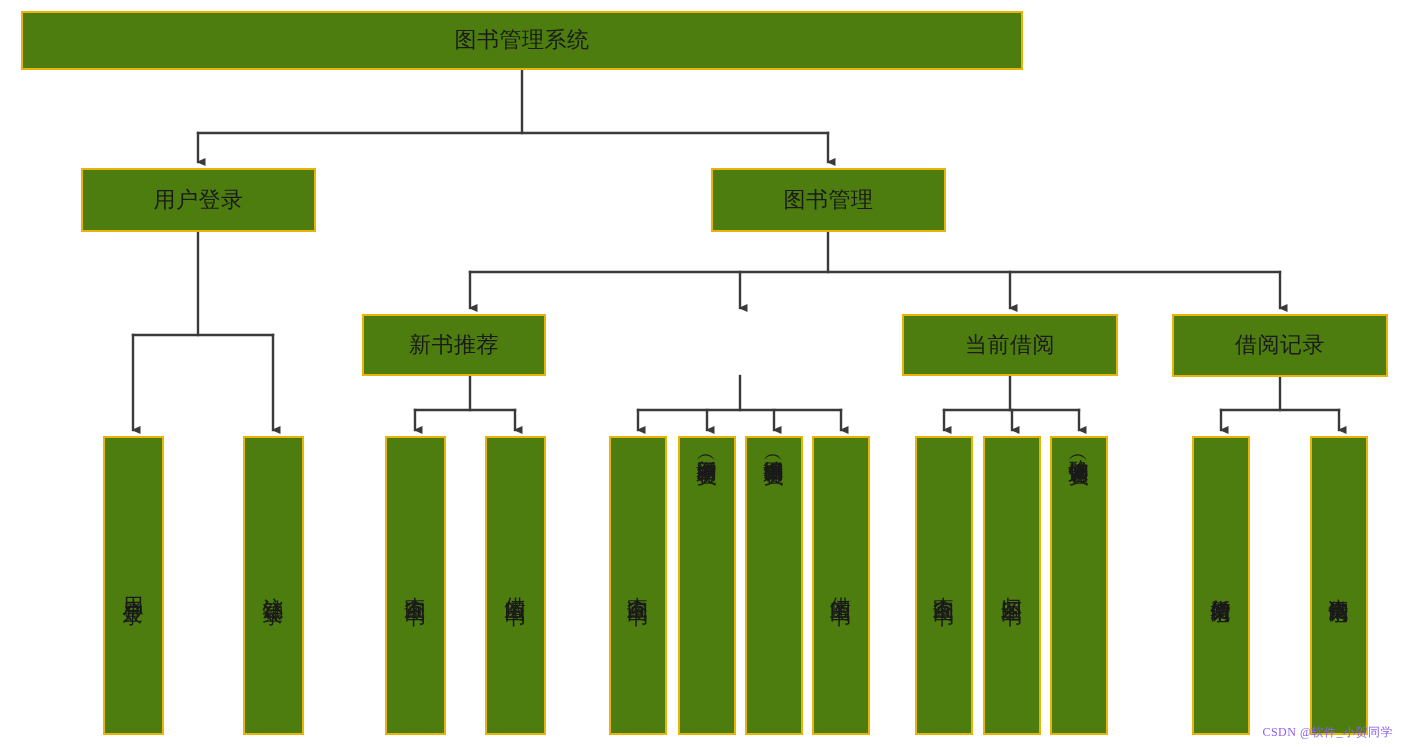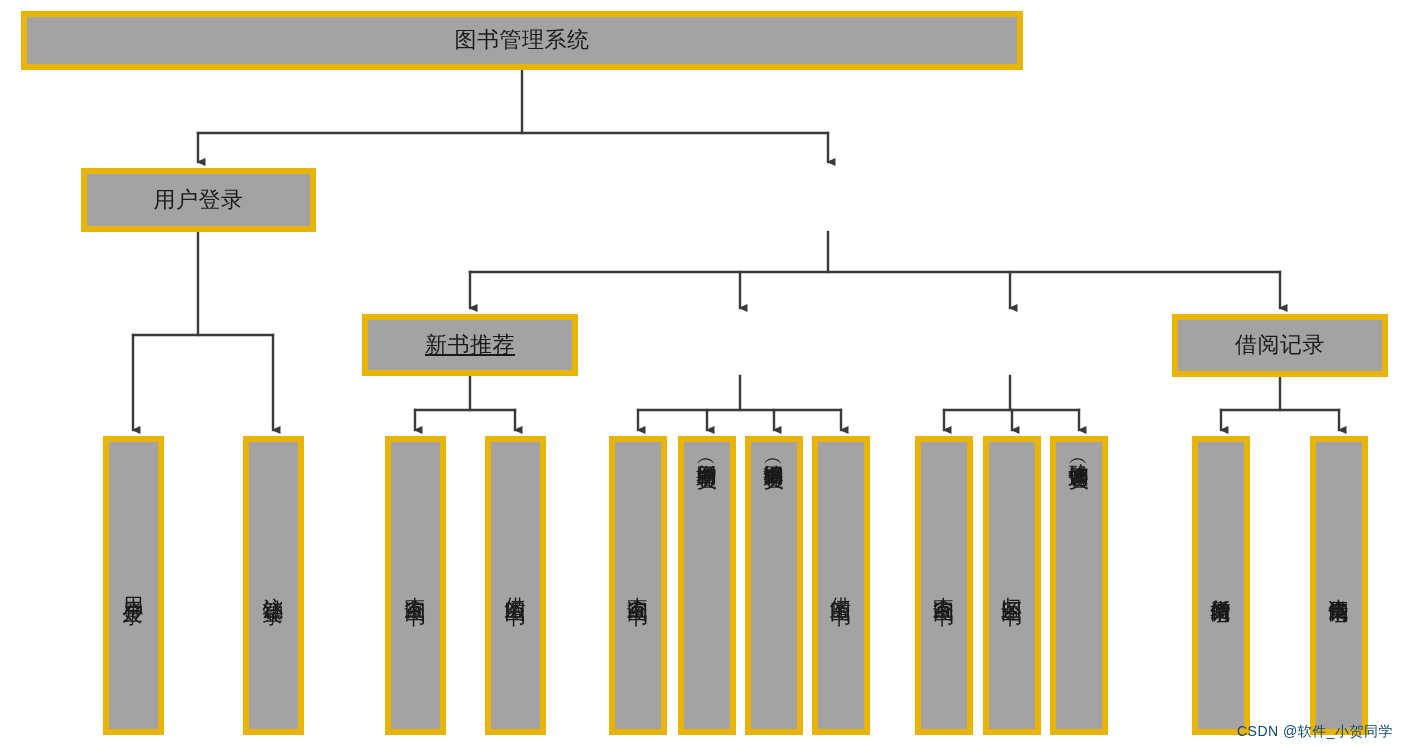--- a/index.html
+++ b/index.html
@@ -25,22 +25,22 @@
     position: absolute;
     left: 0;
     top: 0;
     width: 1405px;
     height: 747px;
     pointer-events: none;
   }
   .node {
     position: absolute;
     box-sizing: border-box;
-    background: #a3a3a3;
-    border: 6px solid #eab308;
+    background: #4d7c0f;
+    border: 2px solid #eab308;
     display: flex;
     align-items: center;
     justify-content: center;
     color: #1a1a1a;
   }
   .node .label {
     display: block;
     text-align: center;
     line-height: 1.12;
     white-space: nowrap;
@@ -62,24 +62,25 @@
     line-height: 1;
   }
   .node.vertical.tall-text .label {
     font-size: 20px;
     letter-spacing: 1px;
   }
   #watermark {
     position: absolute;
     right: 12px;
     bottom: 6px;
-    font-size: 14px;
-    color: #0c4a6e;
+    font-size: 12px;
+    color: #8b5cf6;
     letter-spacing: 0.5px;
     white-space: nowrap;
+    font-family: Liberation Serif, serif;
   }
 </style>
 </head>
 <body>
 
 <div id="diagram-root">
 
   <svg class="edges" viewBox="0 0 1405 747">
     <defs>
       <marker id="arrow" markerWidth="9" markerHeight="9" refX="4.5" refY="7.5" orient="auto" markerUnits="userSpaceOnUse">
@@ -130,23 +131,29 @@
     </g>
   </svg>
 
   <div class="node horizontal" style="left:21px; top:11px; width:1002px; height:59px;">
     <span class="label">图书管理系统</span>
   </div>
 
   <div class="node horizontal" style="left:81px; top:168px; width:235px; height:64px;">
     <span class="label">用户登录</span>
   </div>
-
-  <div class="node horizontal" style="left:362px; top:314px; width:216px; height:62px;text-decoration:underline;">
+  <div class="node horizontal" style="left:711px; top:168px; width:235px; height:64px;">
+    <span class="label">图书管理</span>
+  </div>
+
+  <div class="node horizontal" style="left:362px; top:314px; width:184px; height:62px;">
     <span class="label">新书推荐</span>
+  </div>
+  <div class="node horizontal" style="left:902px; top:314px; width:216px; height:62px;">
+    <span class="label">当前借阅</span>
   </div>
   <div class="node horizontal" style="left:1172px; top:314px; width:216px; height:63px;">
     <span class="label">借阅记录</span>
   </div>
 
   <div class="node vertical" style="left:103px; top:436px; width:61px; height:299px; align-items:center; padding-top:0;">
     <span class="label">用户登录</span>
   </div>
   <div class="node vertical" style="left:243px; top:436px; width:61px; height:299px; align-items:center; padding-top:0;">
     <span class="label">注销登录</span>

